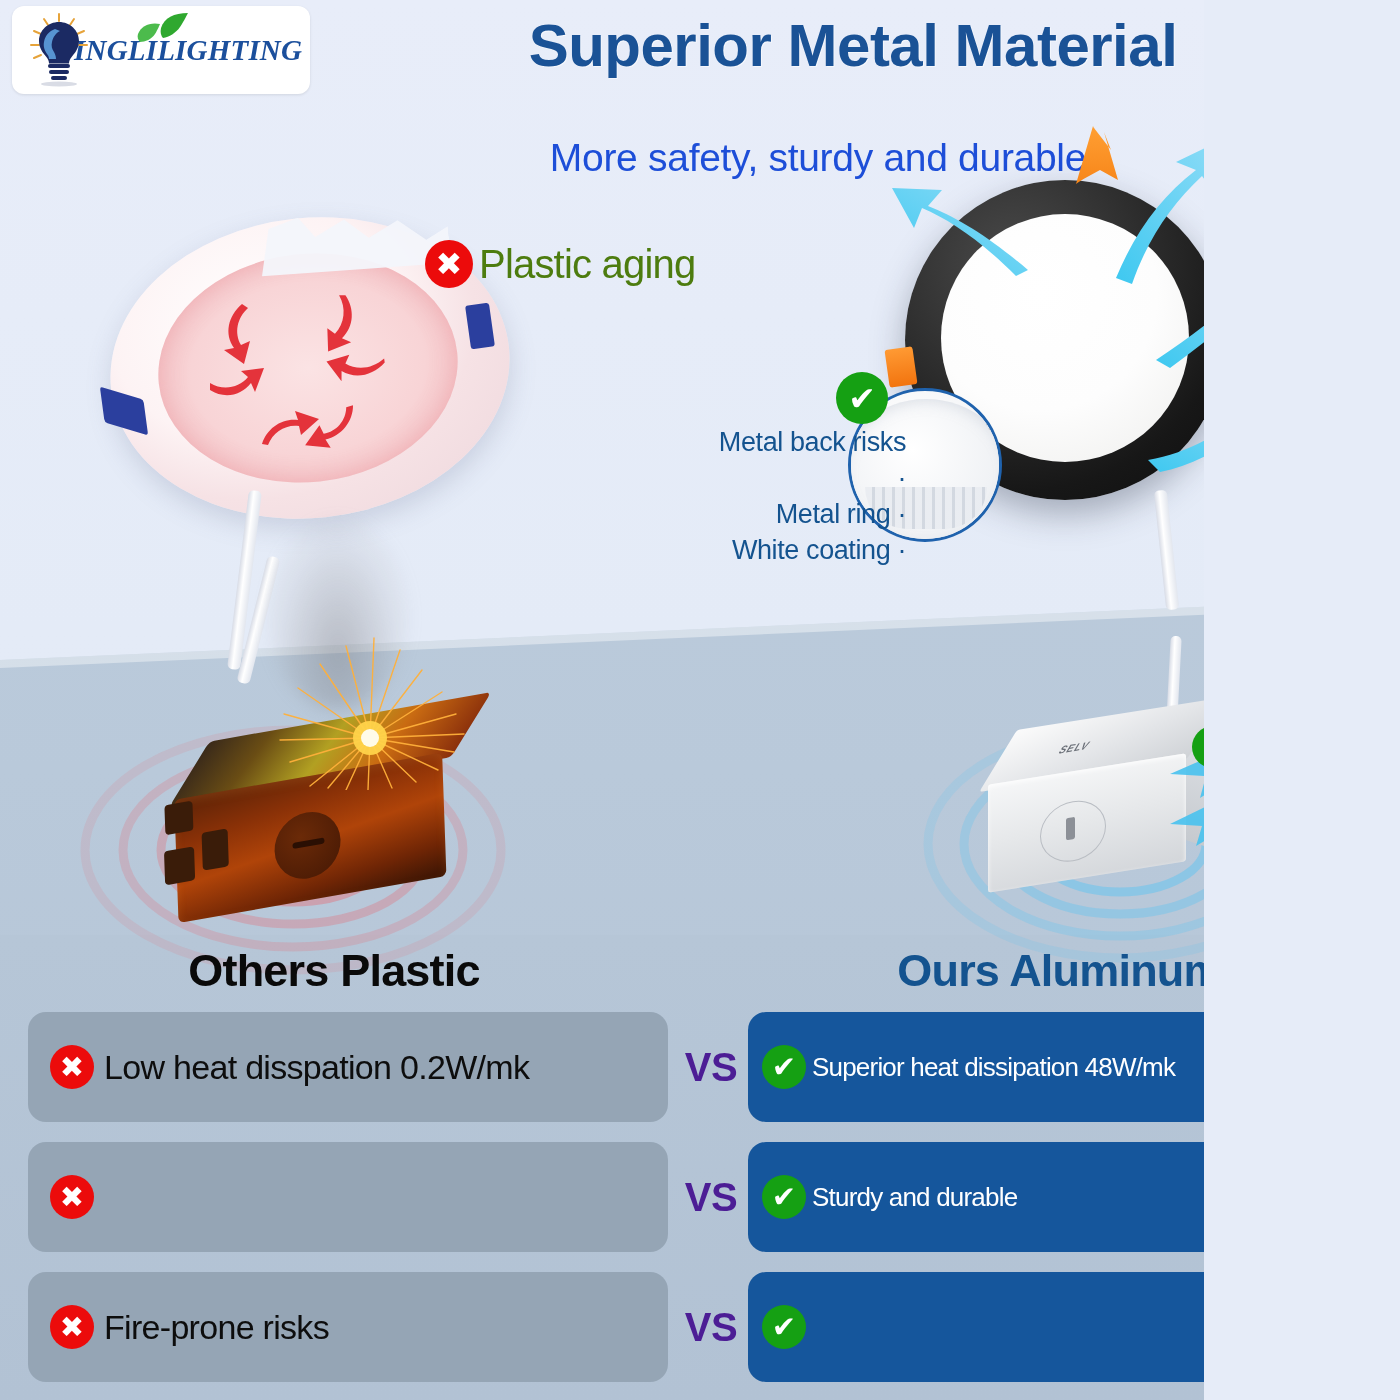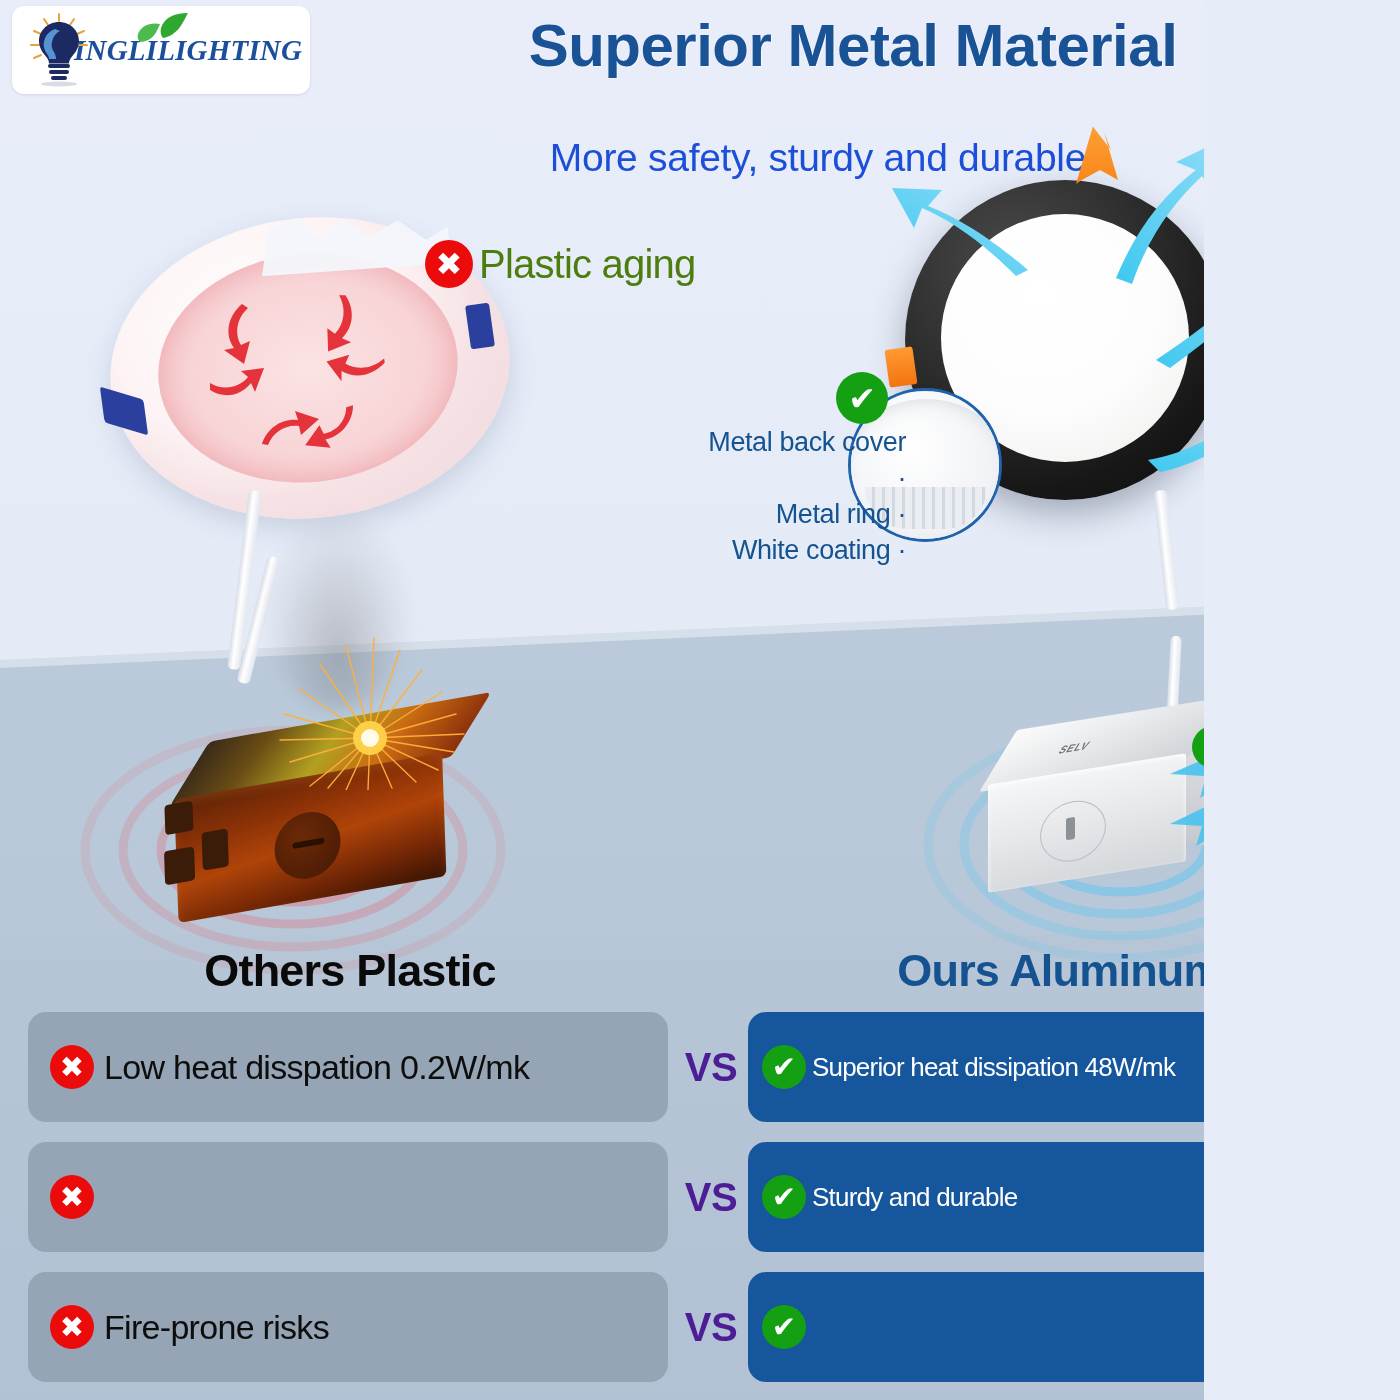--- a/index.html
+++ b/index.html
@@ -140,21 +140,21 @@
     border-radius:3px;box-shadow:inset 0 2px 5px rgba(255,255,255,.85);}
   .mbox .side{position:absolute;left:192px;top:0px;width:58px;height:118px;
     background:linear-gradient(180deg,#dfe2e6,#c6cacf);transform:skewY(26deg);border-radius:2px;}
   .mbox .knock{position:absolute;left:52px;top:50px;width:64px;height:58px;border-radius:50%;
     border:1px solid #b9bdc3;}
   .mbox .slot{position:absolute;left:78px;top:66px;width:9px;height:22px;background:#8c9097;border-radius:2px;}
   .mbox-lbl{position:absolute;left:1060px;top:742px;font-size:10px;color:#6a6f77;
     transform:skewY(-9deg) skewX(-34deg);letter-spacing:1px;font-weight:700;}
 
   
-  .col-head-left{position:absolute;left:50px;top:945px;width:600px;text-align:center;
+  .col-head-left{position:absolute;left:34px;top:945px;width:600px;text-align:center;
     font-size:45px;font-weight:700;color:#0a0a0a;letter-spacing:-.8px;}
   .col-head-right{position:absolute;left:760px;top:945px;width:600px;text-align:center;
     font-size:45px;font-weight:700;color:#14538f;letter-spacing:-.8px;}
 
   .rows{position:absolute;left:0;top:1012px;width:1400px;}
   .row{position:relative;height:110px;margin-bottom:20px;}
   .cell-bad{position:absolute;left:28px;top:0;width:640px;height:110px;
     background:#95a5b5;border-radius:18px;display:flex;align-items:center;padding-left:22px;
     box-sizing:border-box;}
   .cell-bad .badge{width:44px;height:44px;font-size:29px;font-weight:700;margin-right:10px;}
@@ -280,21 +280,21 @@
   <div class="stem mstem"></div>
   <div class="mstem2"></div>
   <div class="stem mstem3"></div>
 
   <div class="magnifier">
     <div class="mag-disc"></div>
     <div class="mag-fins"></div>
     <div class="mag-txt">· · ·</div>
   </div>
   <div class="callout">
-    <div>Metal back cover ·</div>
+    <div>Metal back risks ·</div>
     <div>Metal ring ·</div>
     <div>White coating ·</div>
   </div>
   <div style="position:absolute;left:836px;top:372px;width:52px;height:52px;border-radius:50%;
               background:#15a013;color:#fff;display:flex;align-items:center;justify-content:center;
               font-size:33px;font-weight:700;">✔</div>
 
   <div class="smoke"></div>
   <div class="burn-ripples">
     <svg width="430" height="260" viewBox="0 0 430 260">

